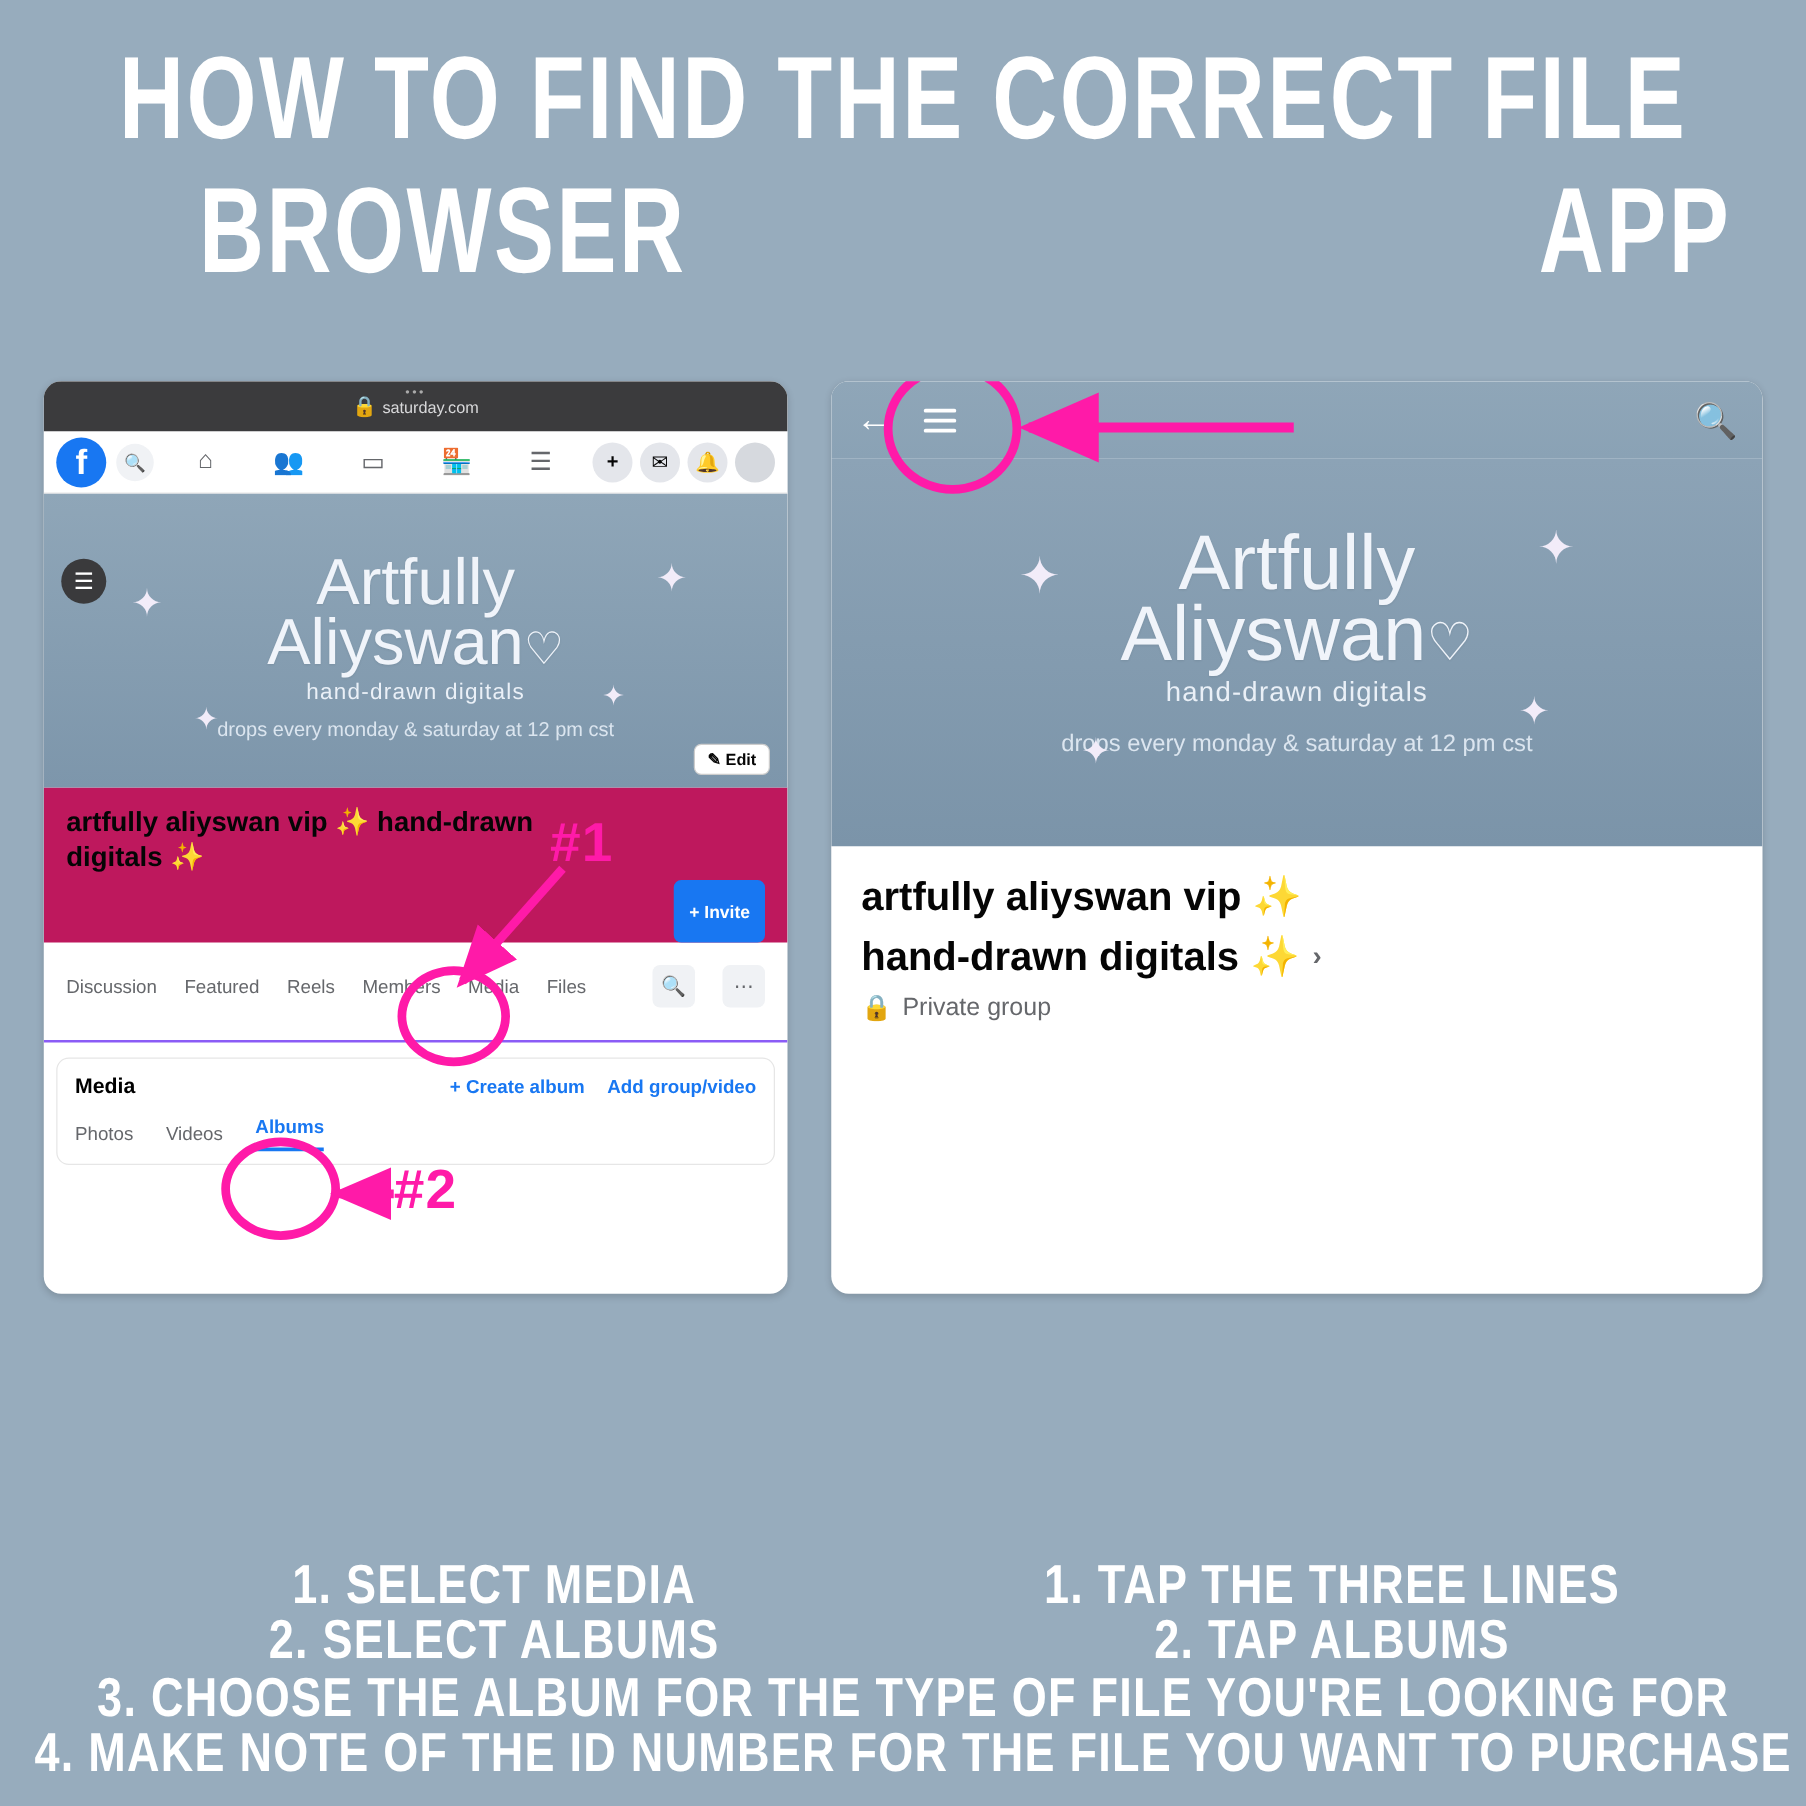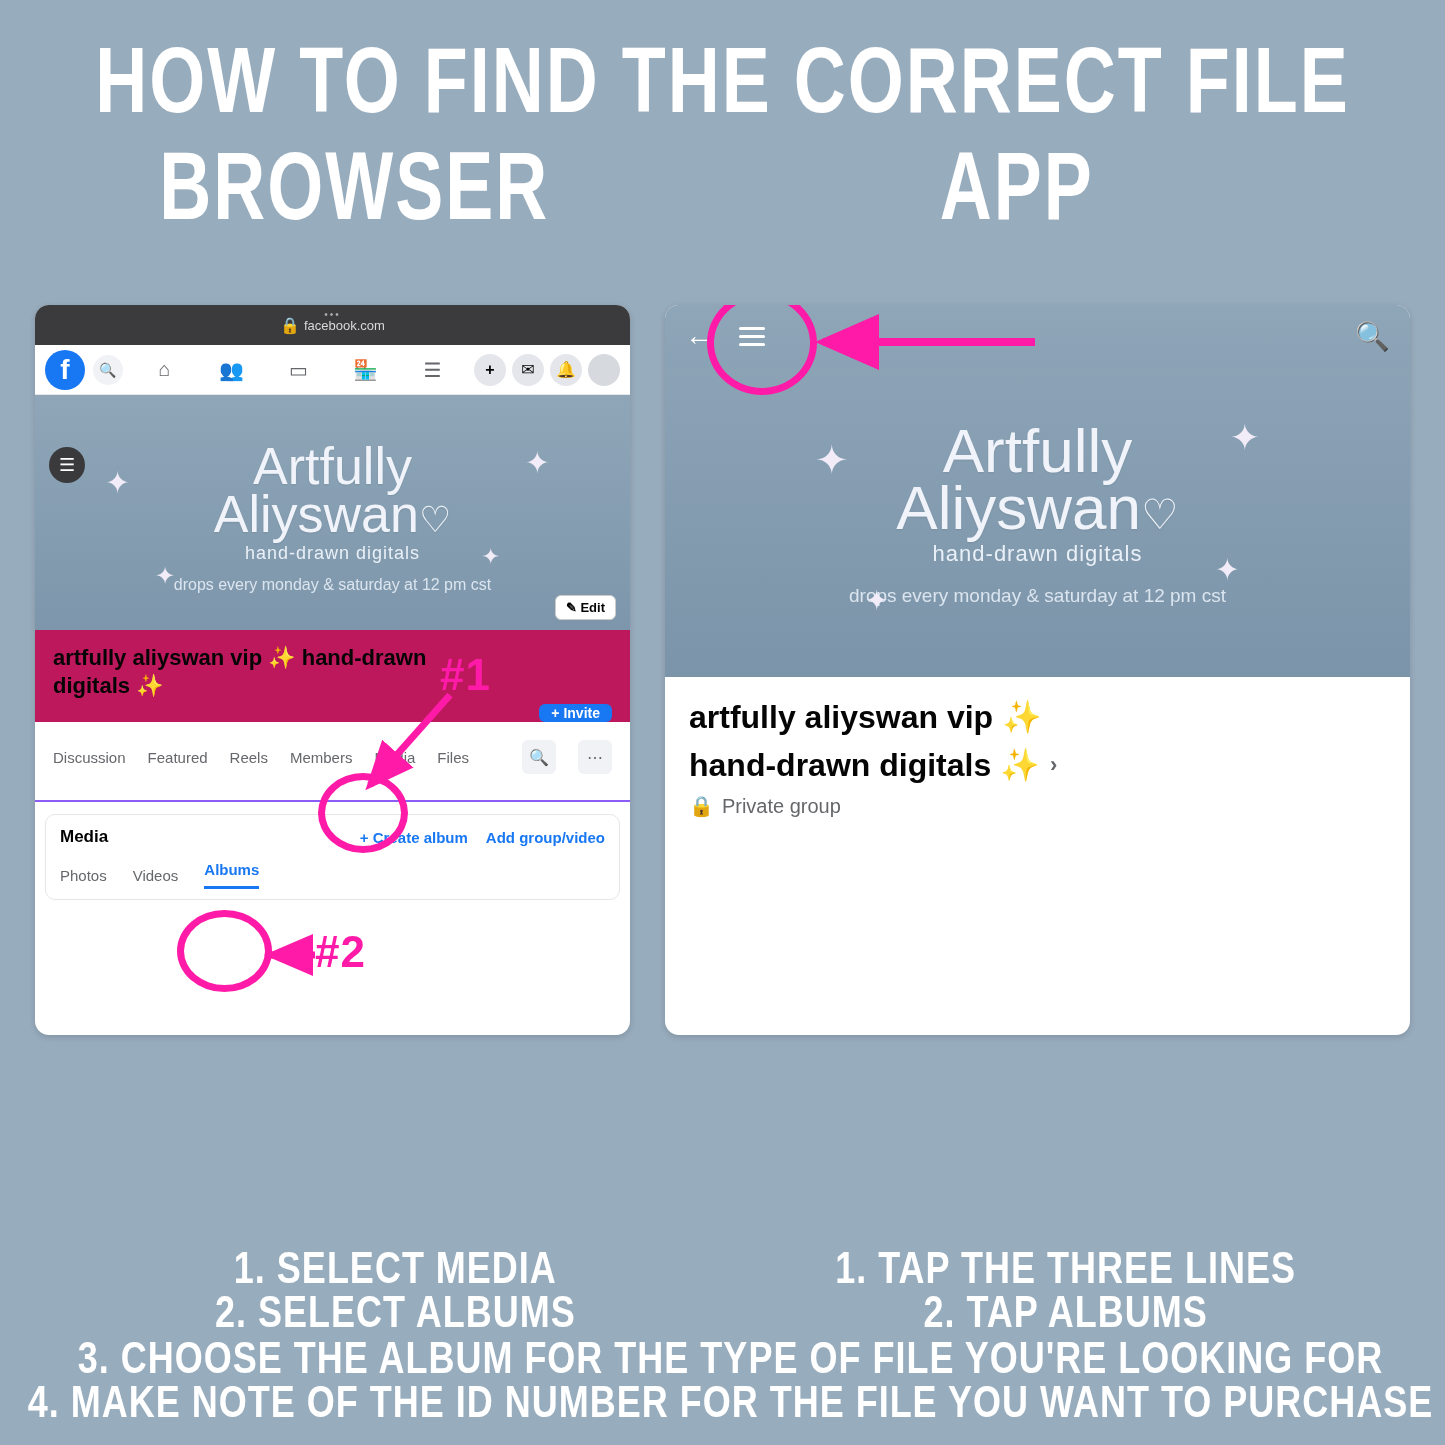--- a/index.html
+++ b/index.html
@@ -14,21 +14,21 @@
     color: #fff;
     font-weight: 800;
     letter-spacing: 2px;
     text-align: center;
     transform: scaleY(1.3);
   }
   .main-title { font-size: 72px; margin-top: 38px; }
   .columns { display: flex; justify-content: space-between; padding: 0 60px; margin-top: 24px; }
   .col-title { font-size: 72px; font-weight: 800; color: #fff; letter-spacing: 2px; transform: scaleY(1.35); }
   .col-left { width: 595px; text-align: center; }
-  .col-right { width: 745px; text-align: center; margin-left: auto; }
+  .col-right { width: 745px; text-align: right; margin-left: auto; }
 
   
   .panel-browser {
     position: absolute;
     left: 35px; top: 305px;
     width: 595px; height: 730px;
     background: #fff;
     border-radius: 14px;
     overflow: hidden;
     box-shadow: 0 2px 6px rgba(0,0,0,.15);
@@ -67,21 +67,21 @@
     text-shadow: 0 1px 2px rgba(0,0,0,.08);
   }
   .brand-sub { font-size: 18px; letter-spacing: 1px; margin-top: 4px; color: #eaf0f7; }
   .brand-schedule { font-size: 16px; color: #dbe5ef; margin-top: 12px; }
   .sparkle { position: absolute; color: #f2ecf9; font-size: 30px; }
   .circ-menu { position: absolute; left: 14px; top: 52px; width: 36px; height: 36px; border-radius: 50%; background: #3a3a3c; color: #fff; display:flex;align-items:center;justify-content:center;font-size:18px;}
   .edit-btn { position: absolute; right: 14px; bottom: 10px; background: #fff; border:1px solid #ccc; border-radius:6px; padding: 4px 10px; font-size: 13px; color:#050505; font-weight:600;}
 
   .group-title-row { padding: 14px 18px 0; background: #be185d; display:flex; justify-content:space-between; align-items:flex-start;}
   .group-title { font-size: 22px; font-weight: 800; color: #050505; line-height: 1.25; max-width: 380px;}
-  .invite-btn { background: #1877f2; color:#fff; font-size:14px; font-weight:700; padding:1px 12px; border-radius:6px; margin-top: 60px; white-space:nowrap;}
+  .invite-btn { background: #1877f2; color:#fff; font-size:14px; font-weight:700; padding:17px 12px; border-radius:6px; margin-top: 60px; white-space:nowrap;}
   .tabs-row { display:flex; gap: 22px; padding: 18px 18px 26px; font-size: 15px; color:#65676b; border-bottom:2px solid #8b5cf6; align-items:center;}
   .tabs-row .spacer { flex:1; }
   .sq-btn { width:34px;height:34px;background:#f0f2f5;border-radius:6px;display:flex;align-items:center;justify-content:center;color:#65676b;font-size:16px;}
 
   .media-card { margin: 12px 10px 0; background:#fff; border:1px solid #e6e6e6; border-radius:10px; padding: 12px 14px 6px; }
   .media-header { display:flex; justify-content:space-between; align-items:center;}
   .media-title { font-weight:800; font-size:17px; }
   .media-actions { display:flex; gap:18px; font-size:15px; color:#1877f2; font-weight:600;}
   .media-tabs { display:flex; gap: 26px; margin-top: 14px; font-size:15px; color:#65676b; align-items:center; padding-bottom:4px;}
   .media-tab-active { color:#1877f2; border-bottom: 3px solid #1877f2; padding-bottom:8px; font-weight:600;}
@@ -138,21 +138,21 @@
     </div>
   <div class="col-right">
       <div class="col-title">APP</div>
     </div>
 </div>
 
 <div class="panel-browser">
   <div class="addr-bar">
     <div class="addr-dots">•••</div>
     <span class="addr-lock">🔒</span>
-    <span class="addr-url">facebook.com</span>
+    <span class="addr-url">saturday.com</span>
   </div>
 
   <div class="fb-topbar">
     <div class="fb-logo">f</div>
     <div class="fb-search">
       <span>🔍</span>
     </div>
     <div class="fb-nav">
       <div class="fb-nav-icon">⌂</div>
       <div class="fb-nav-icon">👥</div>

